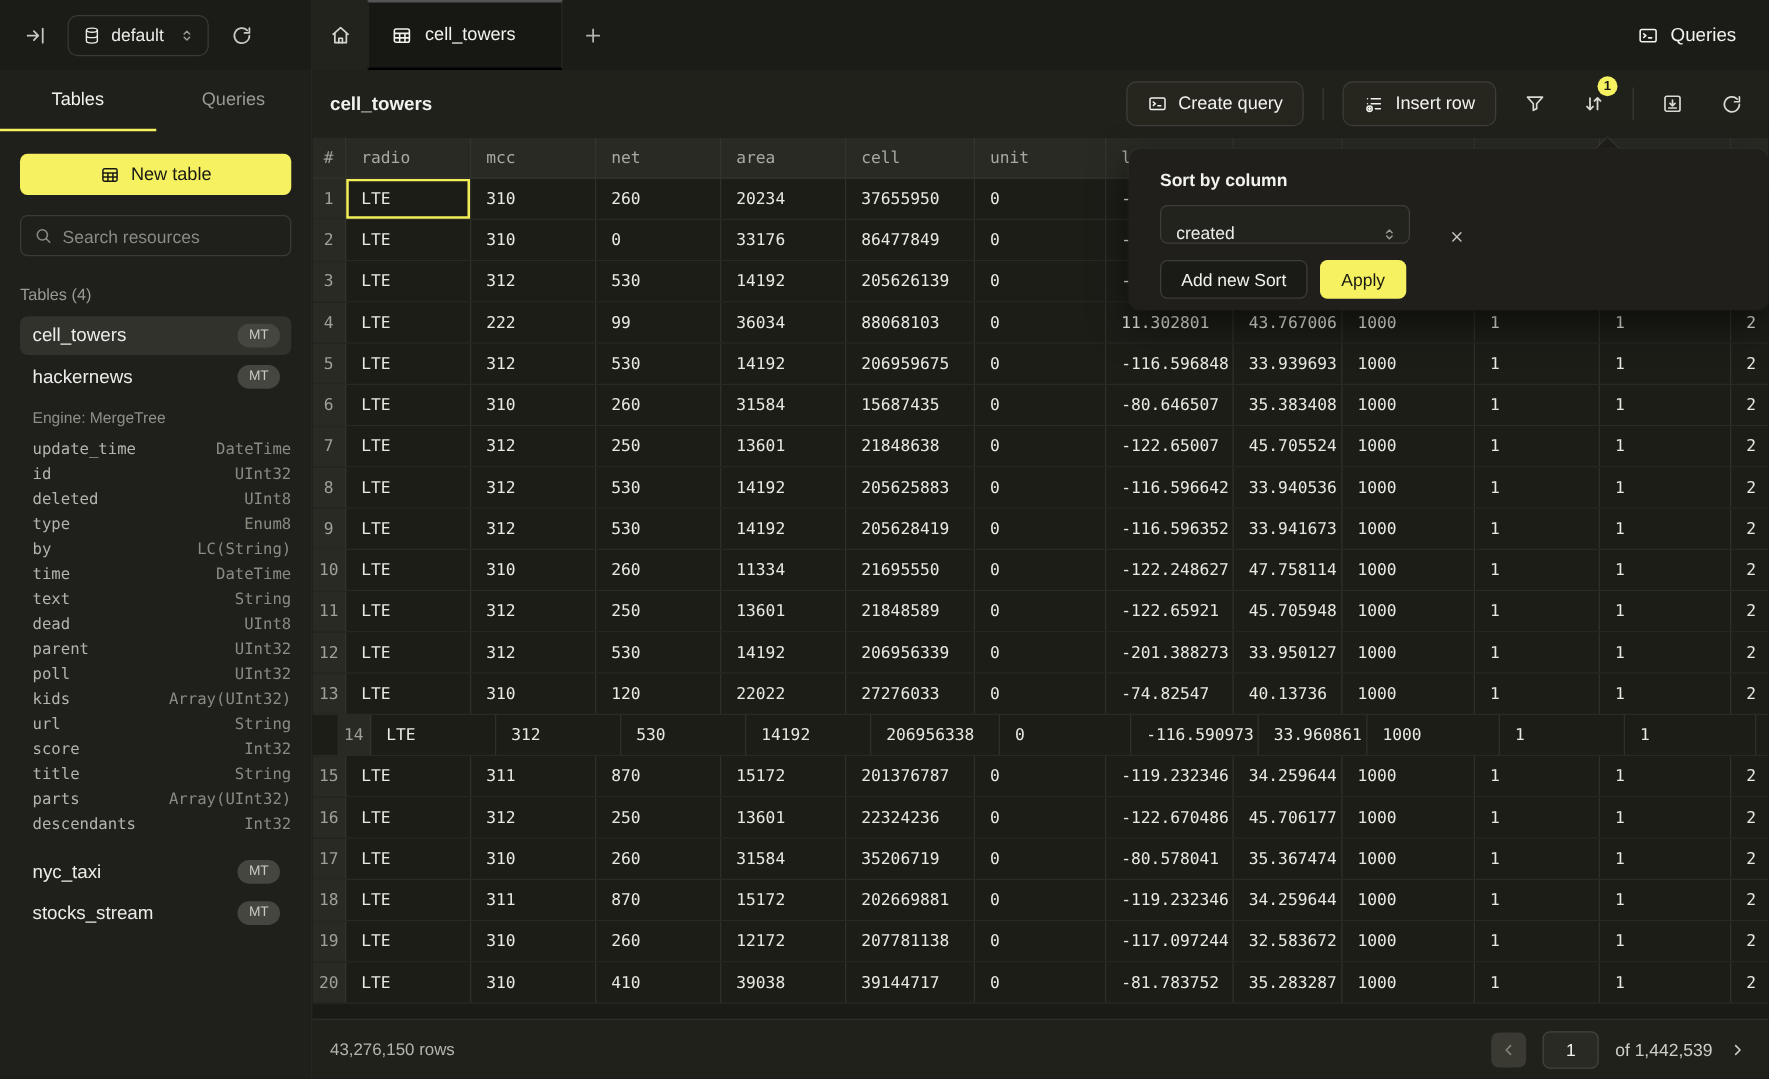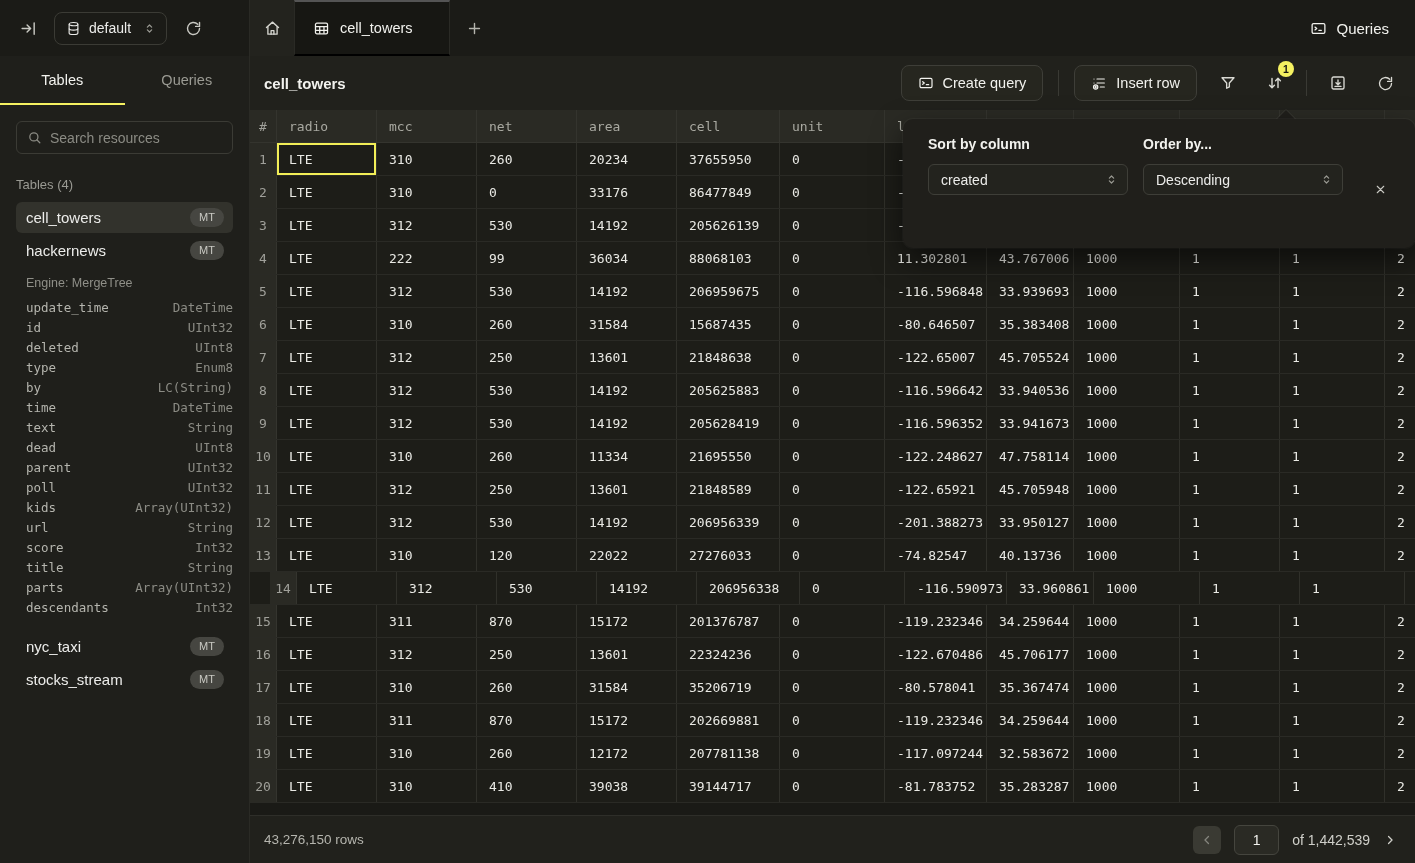--- a/index.html
+++ b/index.html
@@ -68,21 +68,21 @@
   .page-input { width:45px; height:30px; border:1px solid #45453e; background:#2a2a24; border-radius:6px; color:#f2f2ee; text-align:center; font-size:14px; outline:none; }
   .page-total { color:#cfcfc9; font-size:14px; }
   .page-next { background:none; border:none; color:#cfcfc9; display:flex; align-items:center; cursor:pointer; }
 
   
   .popup-caret { position:absolute; left:1279px; top:113px; width:14px; height:14px; background:#201f1b; transform:rotate(45deg); box-shadow:-1px -1px 0 rgba(255,255,255,.06); z-index:11; }
   .popup { position:absolute; left:903px; top:119px; right:0; height:129px; background:#201f1b; border-radius:10px; box-shadow:0 12px 30px rgba(0,0,0,.55), 0 0 0 1px rgba(255,255,255,.04); z-index:12; padding:17px 0 0 25px; }
   .popup-cols { display:flex; gap:15px; }
   .pcol { width:200px; flex:none; }
   .plabel { font-size:14px; font-weight:600; color:#f2f2ee; margin-bottom:12px; }
-  .pselect { height:31px; border:1px solid #3e3e38; border-radius:6px; display:flex; align-items:center; justify-content:space-between; padding:0 9px 0 12px; font-size:14px; color:#ececea; background:#23231e; cursor:pointer; }
+  .pselect { height:31px; border:1px solid #3e3e38; border-radius:6px; display:flex; align-items:flex-end; justify-content:space-between; padding:0 9px 0 12px; font-size:14px; color:#ececea; background:#23231e; cursor:pointer; }
   .pselect .chev { color:#9a9a93; }
   .pbuttons { margin-top:13px; display:flex; gap:10px; }
   .pbtn-add { height:31px; padding:0 16px; border:1px solid #3e3e38; border-radius:6px; background:#1a1a16; color:#f2f2ee; font-size:14px; cursor:pointer; }
   .pbtn-apply { height:31px; padding:0 17px; border:none; border-radius:6px; background:var(--accent,#f5f161); color:#191914; font-size:14px; cursor:pointer; }
   .pclose { margin-top:41px; margin-left:10px; background:none; border:none; color:#c9c9c3; width:24px; height:24px; display:flex; align-items:center; justify-content:center; cursor:pointer; }
   svg { display:block; }
 </style>
 </head>
 <body>
 
@@ -160,20 +160,29 @@
     </div>
   </div>
 
   <div class="body">
 
     <div class="sidebar">
       <div class="side-tabs">
         <button class="side-tab active">Tables</button>
         <button class="side-tab">Queries</button>
       </div>
+      <button class="new-table-btn">
+        <span>
+          <svg width="16" height="16" viewBox="0 0 24 24" fill="none" stroke="currentColor" stroke-width="1.8">
+              <rect x="3.5" y="4.5" width="17" height="15" rx="2"></rect>
+              <path d="M3.5 9.5h17M3.5 14.5h17M9.5 9.5V19.5M15.5 9.5V19.5"></path>
+            </svg>
+        </span>
+        <span>New table</span>
+      </button>
       <div class="search-box">
         <span>
           <svg width="15" height="15" viewBox="0 0 24 24" fill="none" stroke="currentColor" stroke-width="2" stroke-linecap="round">
               <circle cx="11" cy="11" r="6.5"></circle>
               <path d="M16 16l4.5 4.5"></path>
             </svg>
         </span>
         <input placeholder="Search resources" style="">
       </div>
       <div class="section-label">Tables (4)</div>
@@ -673,30 +682,23 @@
       <div class="pcol">
         <div class="plabel">Sort by column</div>
         <div class="pselect">
           <span>created</span>
           <span class="chev">
             <svg width="13" height="13" viewBox="0 0 24 24" fill="none" stroke="currentColor" stroke-width="2.2" stroke-linecap="round" stroke-linejoin="round">
                 <path d="M8 9.5 12 5.5l4 4M8 14.5l4 4 4-4"></path>
               </svg>
           </span>
         </div>
-      </div>
-      <div class="pcol">
-        <div class="plabel">Order by...</div>
-        <div class="pselect">
-          <span>Descending</span>
-          <span class="chev">
-            <svg width="13" height="13" viewBox="0 0 24 24" fill="none" stroke="currentColor" stroke-width="2.2" stroke-linecap="round" stroke-linejoin="round">
-                <path d="M8 9.5 12 5.5l4 4M8 14.5l4 4 4-4"></path>
-              </svg>
-          </span>
+        <div class="pbuttons">
+          <button class="pbtn-add">Add new Sort</button>
+          <button class="pbtn-apply">Apply</button>
         </div>
       </div>
       <button class="pclose">
         <span>
           <svg width="13" height="13" viewBox="0 0 24 24" fill="none" stroke="currentColor" stroke-width="2" stroke-linecap="round">
               <path d="M6 6l12 12M18 6 6 18"></path>
             </svg>
         </span>
       </button>
     </div>

